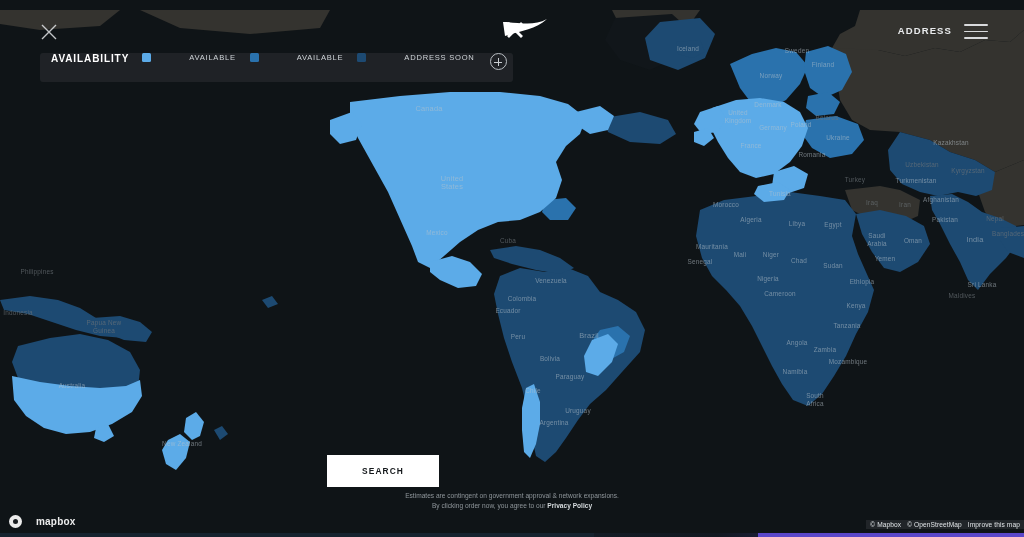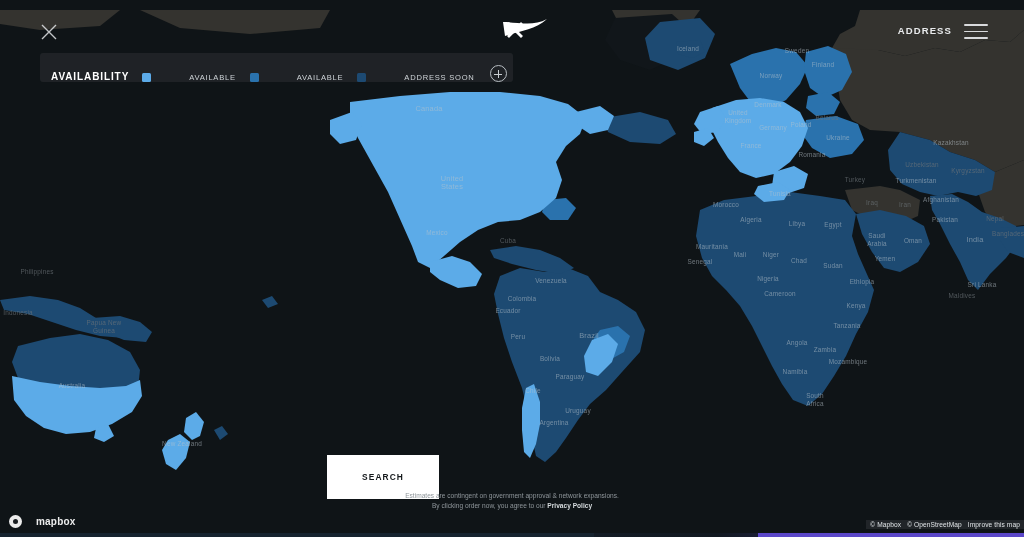--- a/index.html
+++ b/index.html
@@ -49,21 +49,21 @@
     position:absolute; right:36px; top:24px; width:24px; height:16px; cursor:pointer;
   }
   #hamburger span {
     display:block; height:1.6px; background:#d8dadc; margin-bottom:5px; border-radius:1px;
   }
   #hamburger span:last-child { margin-bottom:0; }
 
   
   #legend {
     position:absolute; left:40px; top:53px; height:29px;
-    display:flex; align-items:flex-end; gap:0;
+    display:flex; align-items:flex-start; gap:0;
     background:rgba(32,36,40,.93); border-radius:3px;
     padding:0 6px 0 11px; white-space:nowrap;
   }
   #legend .title {
     color:#fff; font-size:10px; font-weight:bold; letter-spacing:.9px;
     margin-right:13px;
   }
   #legend .item { display:flex; align-items:center; margin-right:14px; cursor:pointer;gap:32px; }
   #legend .sw { width:9px; height:9px; border-radius:1.5px; margin-right:6px; }
   #legend .lbl { color:#cfd4d8; font-size:7.6px; letter-spacing:.75px; }
@@ -82,21 +82,21 @@
     position:absolute; left:327px; top:455px;
     display:flex; align-items:stretch; gap:14px;
   }
   #address-input {
     width:250px; height:32px; background:#3c4043; border:1px solid #5b6065;
     color:#cfd3d6; font-size:7.6px; letter-spacing:1.1px;
     padding:0 12px; font-family:"Liberation Sans", sans-serif; outline:none;
   }
   #address-input::placeholder { color:#9ea3a7; letter-spacing:1.1px; }
   #search-btn {
-    width:112px; height:44px; background:#fff; border:none; cursor:pointer;
+    width:112px; height:32px; background:#fff; border:none; cursor:pointer;
     color:#14181b; font-size:8.4px; font-weight:bold; letter-spacing:1.1px;
     font-family:"Liberation Sans", sans-serif;
   }
   #fineprint {
     position:absolute; left:0; right:0; top:491px; text-align:center;
     color:#8f969b; font-size:6.6px; line-height:10px;
   }
   #fineprint a { color:#d6dbde; text-decoration:none; font-weight:bold; }
   #fineprint .ln { display:block; }
 

